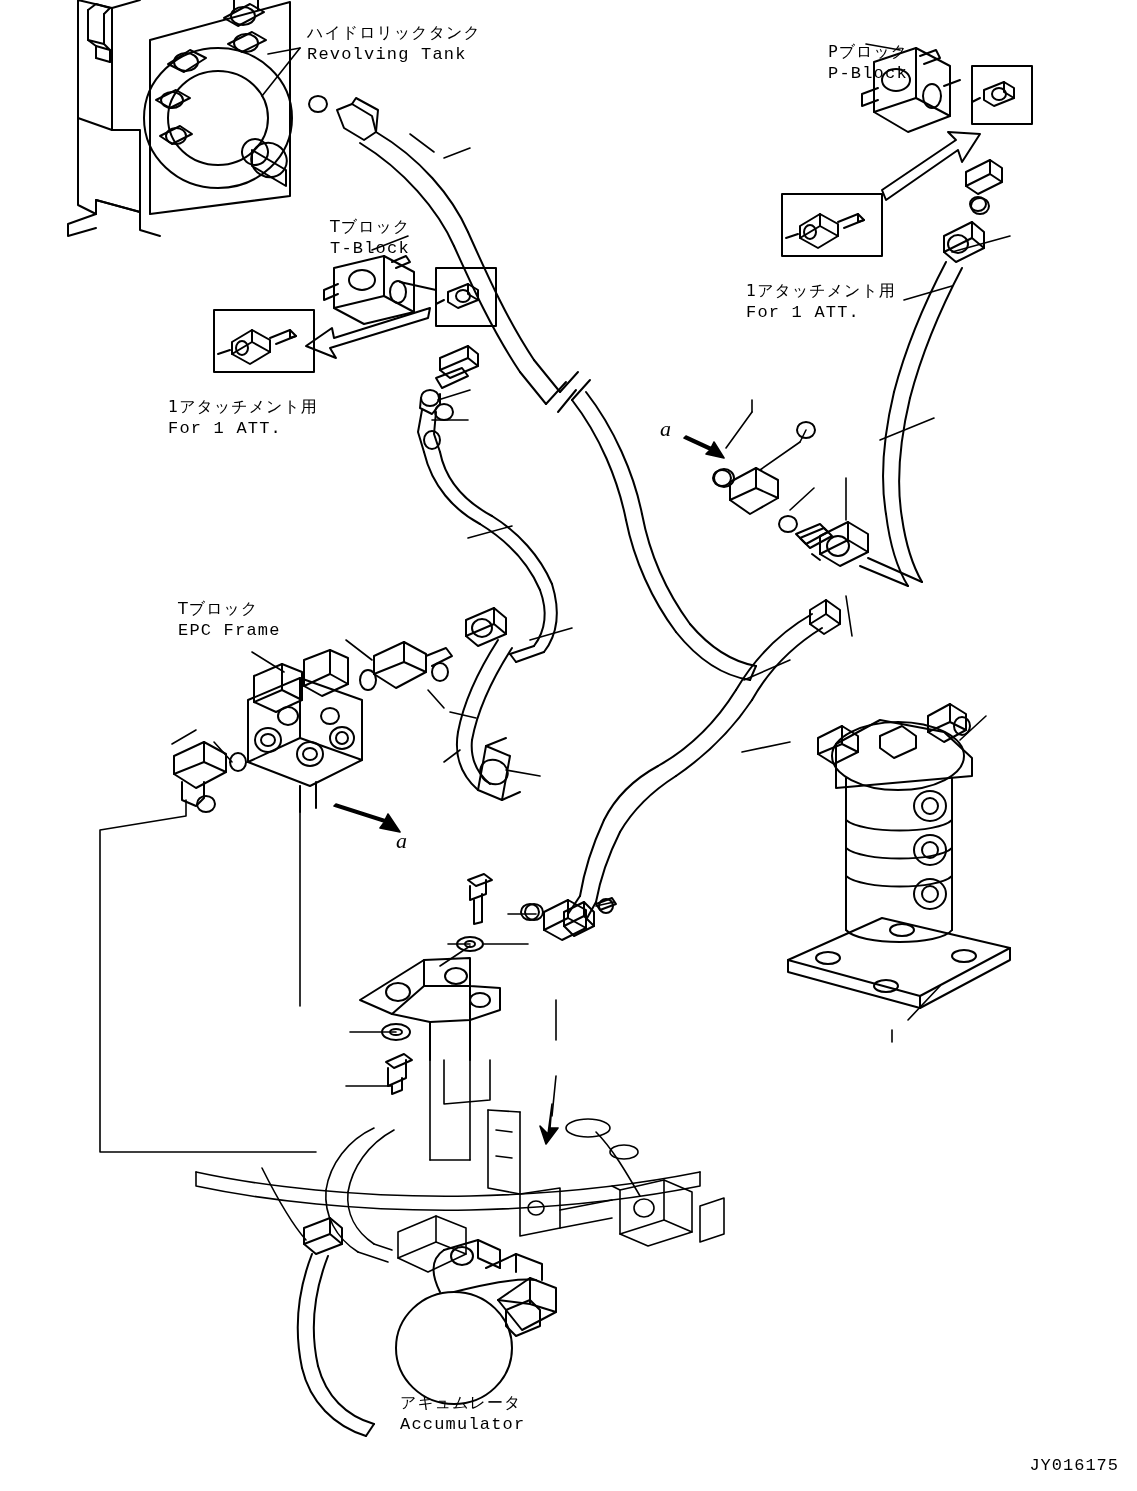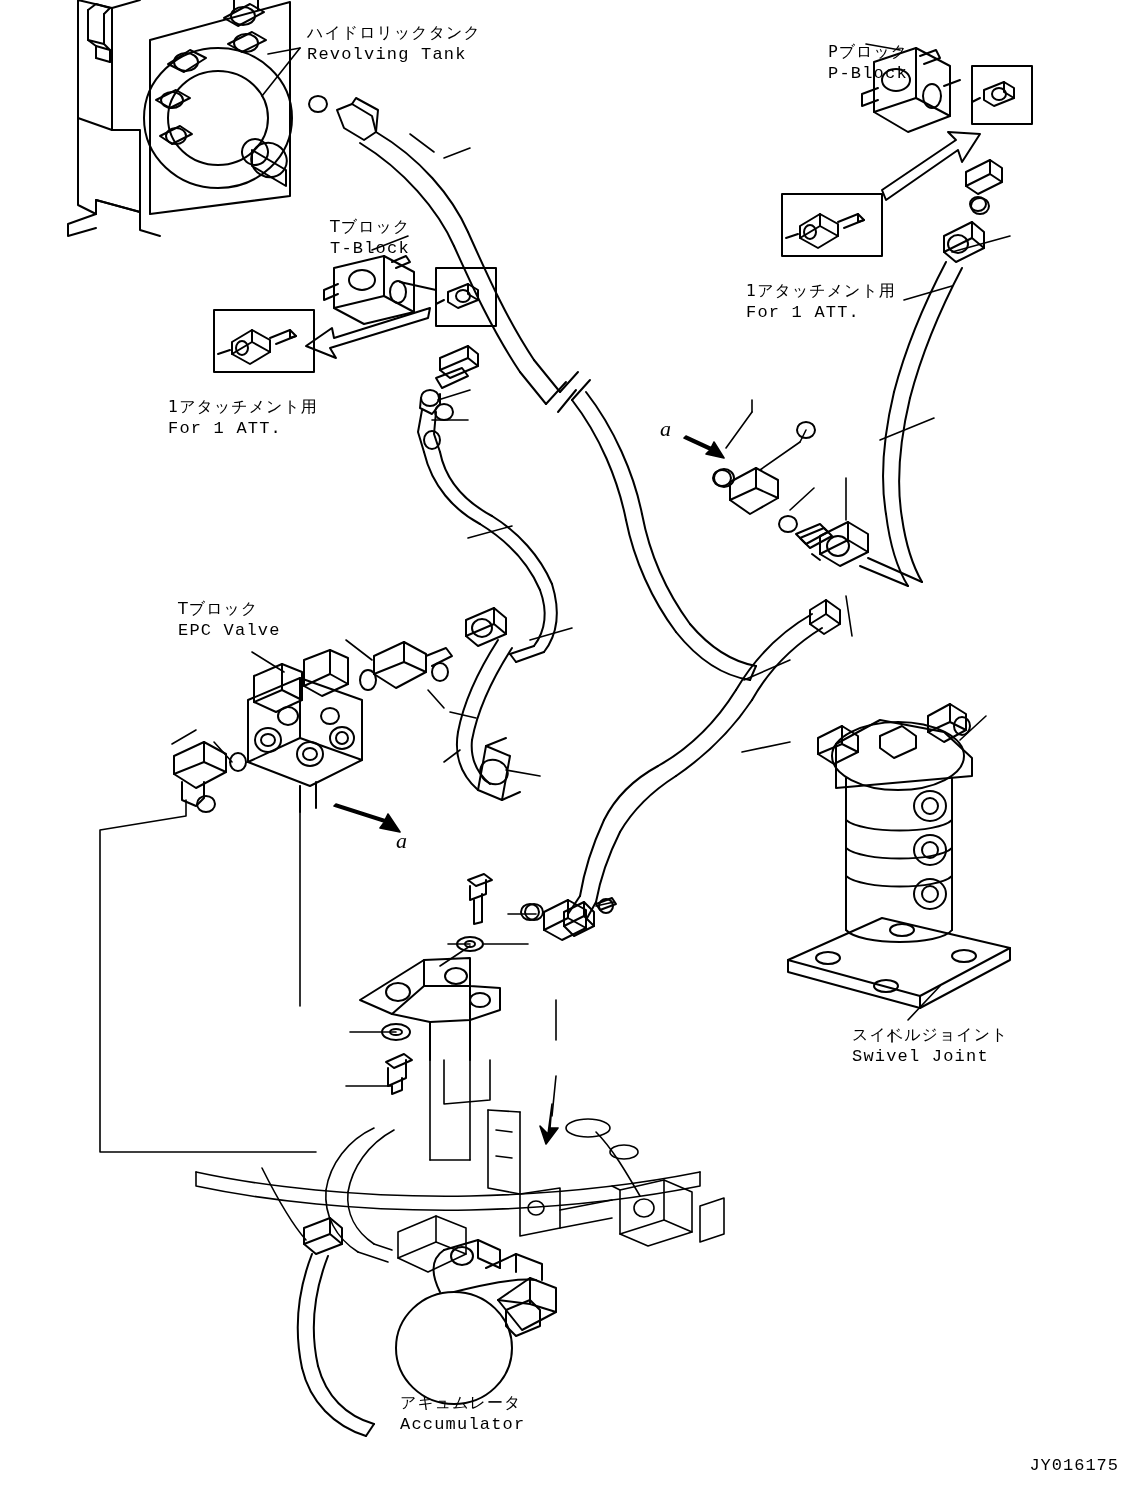--- a/index.html
+++ b/index.html
@@ -544,28 +544,24 @@
     <span class="en">For 1 ATT.</span>
   </div>
 
   <div class="lbl" style="left:746px; top:280px;">
     <span class="jp">1アタッチメント用</span>
     <span class="en">For 1 ATT.</span>
   </div>
 
   <div class="lbl" style="left:178px; top:598px;">
     <span class="jp">Tブロック</span>
-    <span class="en">EPC Valve</span>
-  </div>
-
-
-  <div class="lbl" style="left:852px; top:1024px;">
-    <span class="jp">スイベルジョイント</span>
-    <span class="en">Swivel Joint</span>
-  </div>
+    <span class="en">EPC Frame</span>
+  </div>
+
+
 
   <div class="lbl" style="left:400px; top:1392px;">
     <span class="jp">アキュムレータ</span>
     <span class="en">Accumulator</span>
   </div>
 
   <div class="callout" style="left:660px; top:416px;">a</div>
   <div class="callout" style="left:396px; top:828px;">a</div>
 
   <div class="docid">JY016175</div>

